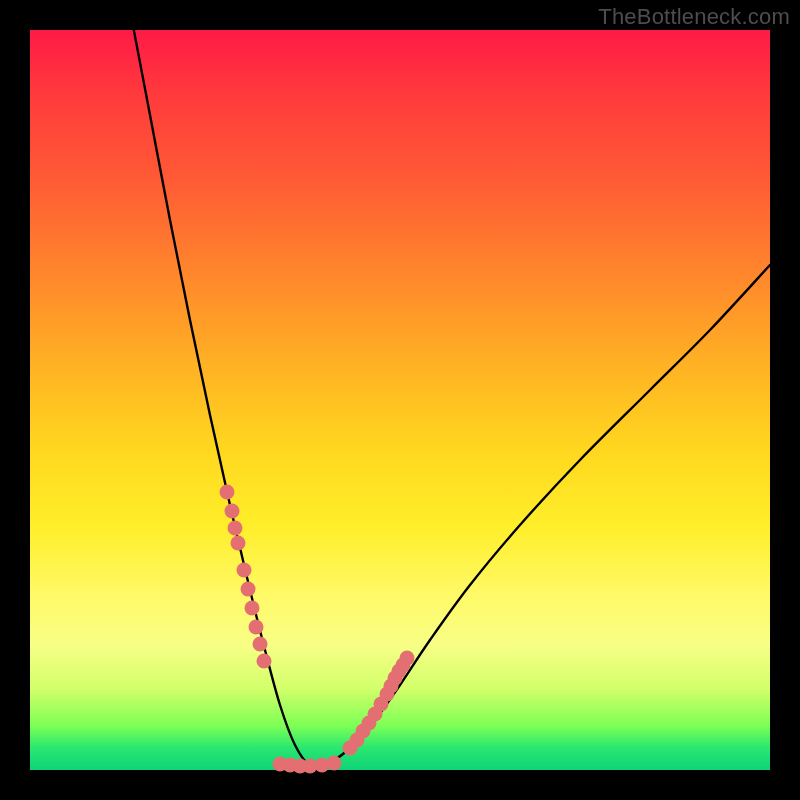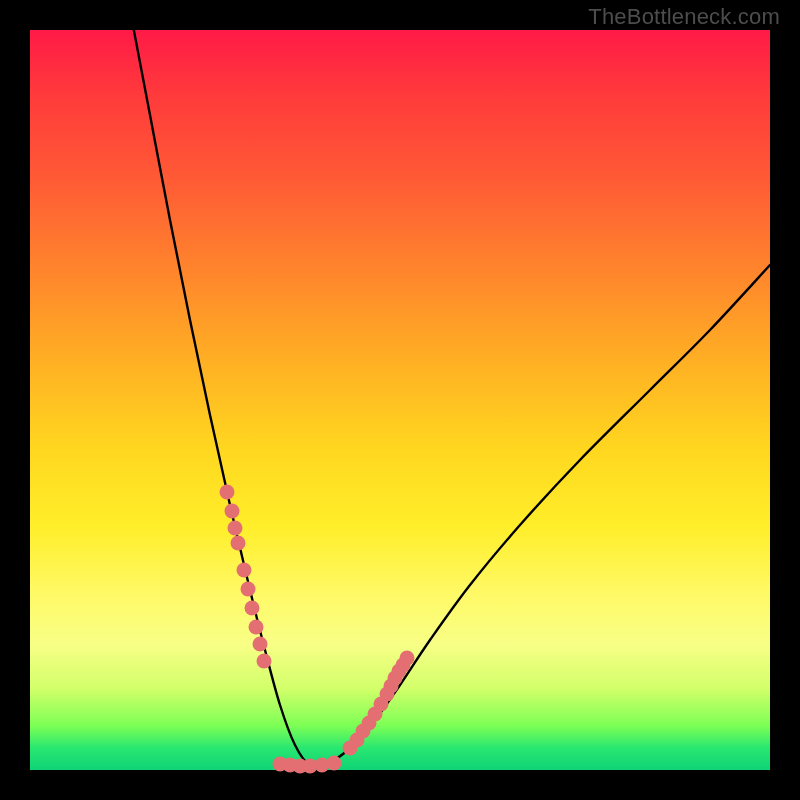--- a/index.html
+++ b/index.html
@@ -35,21 +35,21 @@
       #fff965 76%,
       #f8ff86 83%,
       #d2ff6a 89%,
       #7dff55 94%,
       #29e770 97%,
       #0fd377 100%);
   }
   .watermark {
     position: absolute;
     top: 4px;
-    right: 20px;
+    right: 10px;
     color: #4d4d4d;
     font-size: 22px;
     font-weight: 500;
     letter-spacing: 0.2px;
     user-select: none;
   }
   svg.curve {
     position: absolute;
     left: 0;
     top: 0;

